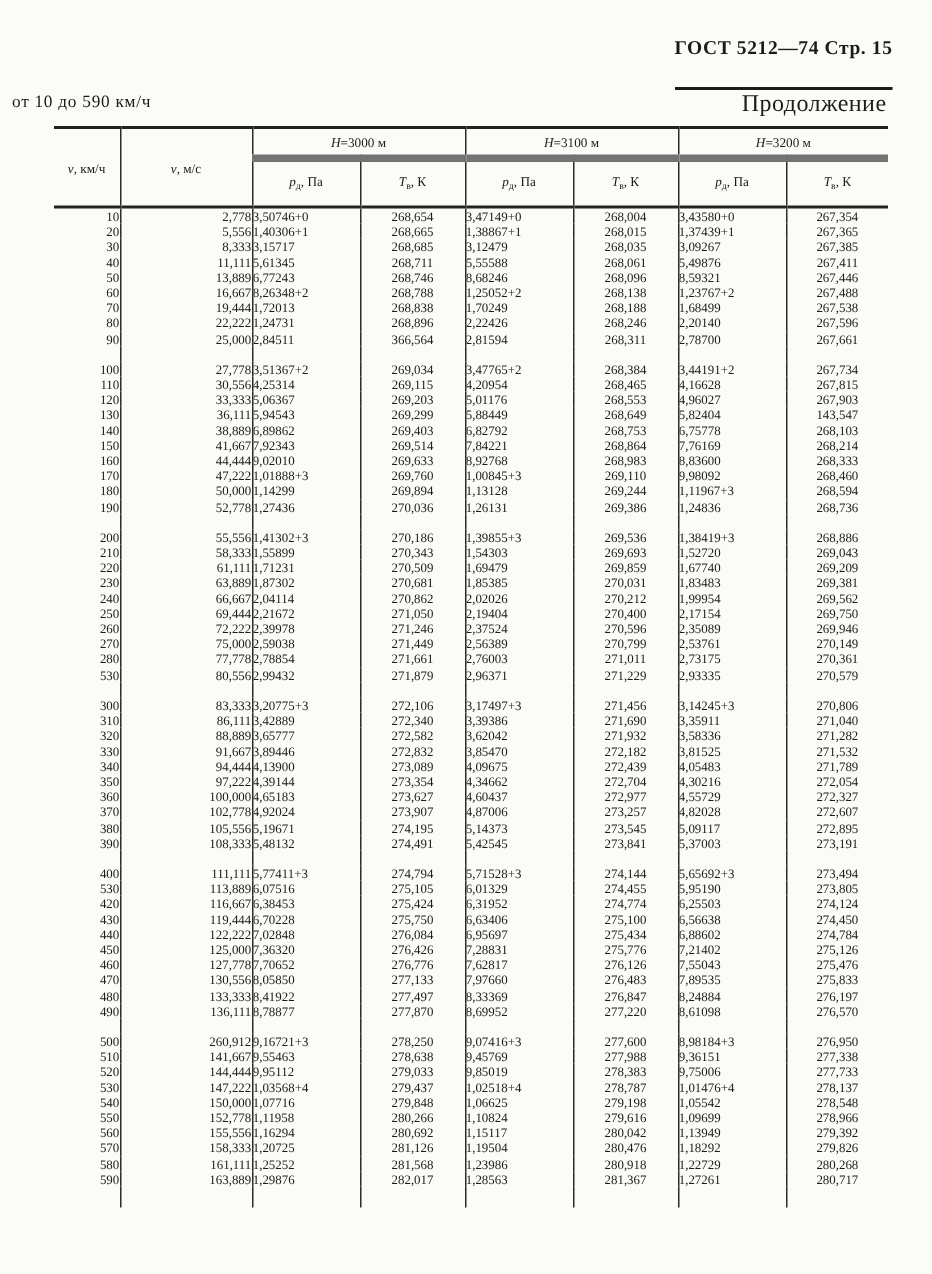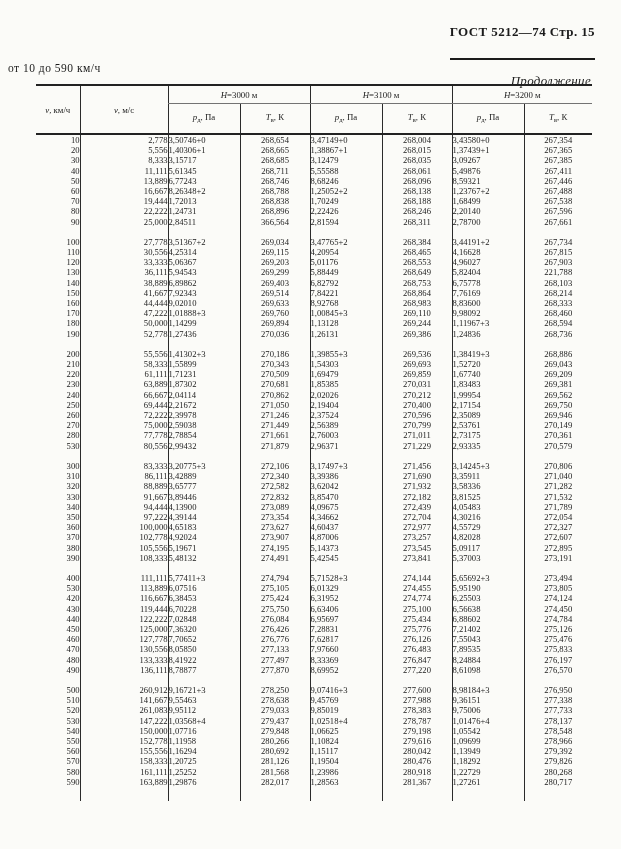--- a/index.html
+++ b/index.html
@@ -8,22 +8,22 @@
     background:#fbfbf8;color:#1b1b1b;
     font-family:"Liberation Serif","DejaVu Serif",serif;
     overflow:hidden;
   }
   .gost-header{
     position:absolute;top:24px;right:26px;
     font-size:13px;font-weight:bold;letter-spacing:.4px;
     border-bottom:2px solid #1b1b1b;padding-bottom:18px;
   }
   .continuation{
-    position:absolute;top:73px;right:30px;
-    font-style:italic;font-size:13px;letter-spacing:.3px;
+    position:absolute;top:61px;right:30px;
+    font-size:16px;letter-spacing:.3px;
   }
   .range-label{
     position:absolute;top:62px;left:8px;
     font-size:11.5px;letter-spacing:.5px;
   }
   table.data{
     position:absolute;top:84px;left:36px;width:556px;
     border-collapse:collapse;table-layout:fixed;
   }
   table.data th{
@@ -32,21 +32,21 @@
   }
   table.data th i{font-style:italic;}
   table.data th sub{font-size:6.5px;vertical-align:-2px;}
   tr.hdr-groups th{height:17px;}
   tr.hdr-subs th{height:29px;}
   
   .bl{border-left:1px solid #2b2b2b;}
   
   tr.hdr-groups th{border-top:2px solid #222;}
   
-  th.grp{border-bottom:1px solid #737373;}
+  th.grp{border-bottom:5px solid #737373;}
   
   th.hbot{border-bottom:2px solid #222;}
   table.data td{
     font-size:8.6px;line-height:10.2px;padding:0;
     white-space:nowrap;overflow:hidden;
   }
   tr.gap td{height:10px;}
   tr.gap:last-child td{height:14px;}
   
   col.w0{width:44px;} col.w1{width:88px;}
@@ -226,21 +226,21 @@
         <td class="c7 bl">267,903</td>
       </tr>
       <tr>
         <td class="c0">130</td>
         <td class="c1 bl">36,111</td>
         <td class="c2 bl">5,94543</td>
         <td class="c3 bl">269,299</td>
         <td class="c4 bl">5,88449</td>
         <td class="c5 bl">268,649</td>
         <td class="c6 bl">5,82404</td>
-        <td class="c7 bl">221,788</td>
+        <td class="c7 bl">143,547</td>
       </tr>
       <tr>
         <td class="c0">140</td>
         <td class="c1 bl">38,889</td>
         <td class="c2 bl">6,89862</td>
         <td class="c3 bl">269,403</td>
         <td class="c4 bl">6,82792</td>
         <td class="c5 bl">268,753</td>
         <td class="c6 bl">6,75778</td>
         <td class="c7 bl">268,103</td>
@@ -650,21 +650,21 @@
         <td class="c1 bl">141,667</td>
         <td class="c2 bl">9,55463</td>
         <td class="c3 bl">278,638</td>
         <td class="c4 bl">9,45769</td>
         <td class="c5 bl">277,988</td>
         <td class="c6 bl">9,36151</td>
         <td class="c7 bl">277,338</td>
       </tr>
       <tr>
         <td class="c0">520</td>
-        <td class="c1 bl">261,083</td>
+        <td class="c1 bl">144,444</td>
         <td class="c2 bl">9,95112</td>
         <td class="c3 bl">279,033</td>
         <td class="c4 bl">9,85019</td>
         <td class="c5 bl">278,383</td>
         <td class="c6 bl">9,75006</td>
         <td class="c7 bl">277,733</td>
       </tr>
       <tr>
         <td class="c0">530</td>
         <td class="c1 bl">147,222</td>

